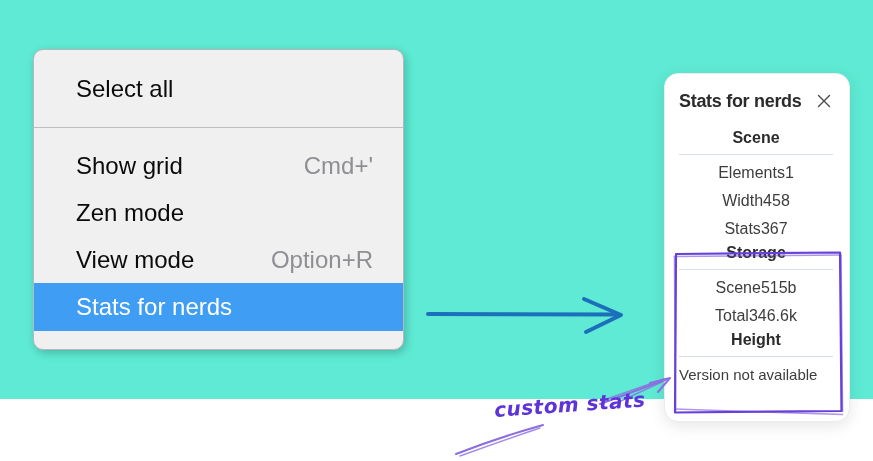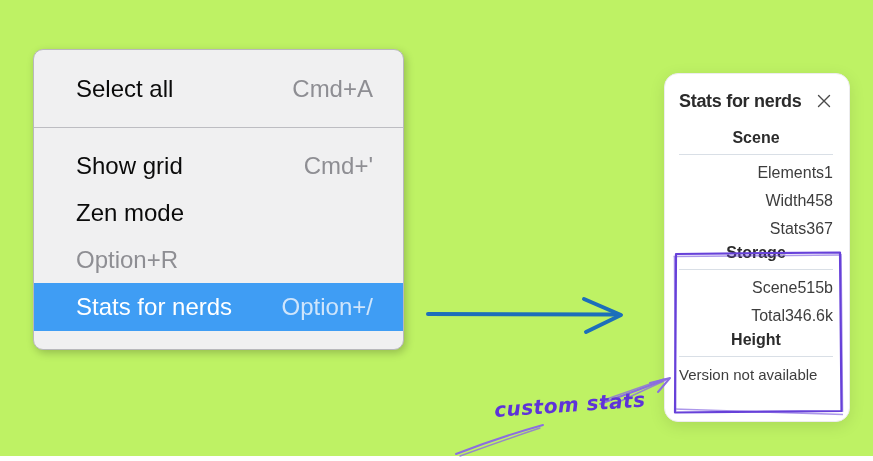--- a/index.html
+++ b/index.html
@@ -1,18 +1,18 @@
 <!DOCTYPE html>
 <html style="--highlight: #3f9df4; --blue: #1c6fba; --violet: #6741d9; --violet-light: #8b6ee0; --violet-text: #5e33d8;"><head>
 <meta charset="utf-8">
 <style>
   * { margin:0; padding:0; box-sizing:border-box; }
   html,body { width:873px; height:461px; background:#ffffff; overflow:hidden;
               font-family:"Liberation Sans", sans-serif; }
-  .canvas { position:relative; width:873px; height:456px; background:#bef264; }
+  .canvas { position:relative; width:873px; height:399px; background:#5eead4; }
 
   
   .menu {
     position:absolute; left:33px; top:49px; width:371px; height:301px;
     background:#f0f0f1; border:1.5px solid #b8b8bc; border-radius:10px;
     box-shadow:2px 3px 8px rgba(0,0,0,0.22); overflow:hidden;
     display:flex; flex-direction:column;
   }
   .menu-item {
     display:flex; align-items:center; justify-content:space-between;
@@ -33,21 +33,21 @@
     box-shadow:0 4px 16px rgba(0,0,0,0.10); padding:16px 16px 14px 14px;
     color:#3d3d3d; font-size:16px;
   }
   .panel-header { display:flex; align-items:center; justify-content:space-between; line-height:22px; }
   .panel-title { font-weight:bold; font-size:18px; color:#2b2b2b; letter-spacing:-0.3px; }
   .close-btn { width:18px; height:18px; display:flex; align-items:center; justify-content:center; cursor:pointer; }
   .section-heading { text-align:center; font-weight:bold; font-size:16px;
                      color:#2b2b2b; line-height:20px; }
   .section-heading.sc-first { margin-top:16px; }
   .panel-hr { border:none; border-top:1px solid #d9dfe6; margin:6px 0 4px 0; }
-  .stat-row { display:flex; justify-content:flex-end; line-height:28px; font-size:16px; }
+  .stat-row { display:flex; justify-content:center; line-height:28px; font-size:16px; }
   .stat-note { line-height:28px; font-size:15px; }
 
   
   .annotation-layer { position:absolute; left:0; top:0; width:873px; height:461px;
                       pointer-events:none; z-index:5; }
   .blue-stroke { stroke:var(--blue,#1c6fba); stroke-width:4; fill:none;
                  stroke-linecap:round; stroke-linejoin:round; }
   .violet-box { stroke:var(--violet,#6741d9); stroke-width:2.2; fill:none; stroke-linejoin:round; }
   .violet-box.echo { stroke-width:1.6; opacity:0.55; }
   .violet-light-stroke { stroke:var(--violet-light,#8b6ee0); stroke-width:2; fill:none; stroke-linecap:round; }
@@ -60,37 +60,36 @@
   }
 </style>
 </head>
 <body>
 
 <div class="canvas">
 
   <div class="menu">
     <div class="menu-item first">
       <span class="label">Select all</span>
-      <span class="shortcut">Cmd+A</span>
     </div>
     <div class="menu-divider"></div>
     <div class="menu-section">
       <div class="menu-item">
         <span class="label">Show grid</span>
         <span class="shortcut">Cmd+'</span>
       </div>
       <div class="menu-item">
         <span class="label">Zen mode</span>
       </div>
       <div class="menu-item">
+        <span class="label">View mode</span>
         <span class="shortcut">Option+R</span>
       </div>
       <div class="menu-item highlighted">
         <span class="label">Stats for nerds</span>
-        <span class="shortcut">Option+/</span>
       </div>
     </div>
   </div>
 
   <div class="stats-panel">
     <div class="panel-header">
       <span class="panel-title">Stats for nerds</span>
       <span class="close-btn">
         <svg width="14" height="14" viewBox="0 0 14 14">
           <path d="M1.5 1.5 L12.5 12.5 M12.5 1.5 L1.5 12.5" stroke="#4a4a4a" stroke-width="1.4" stroke-linecap="round"></path>

